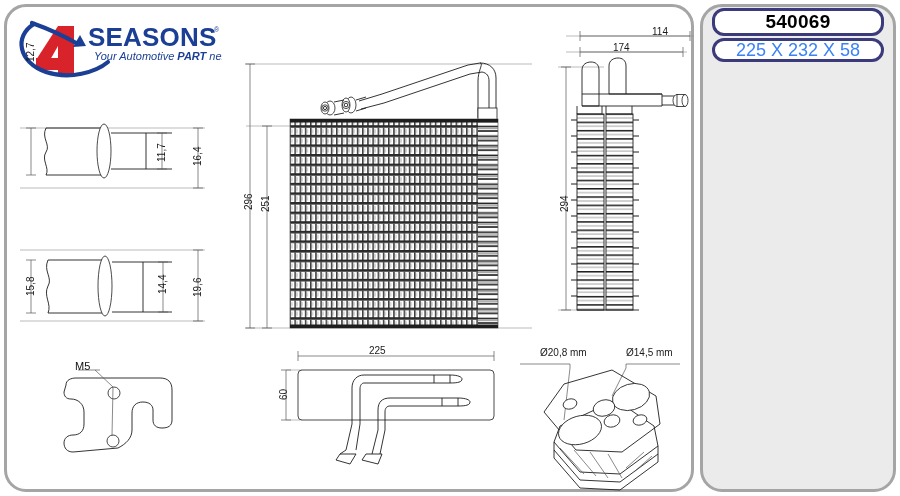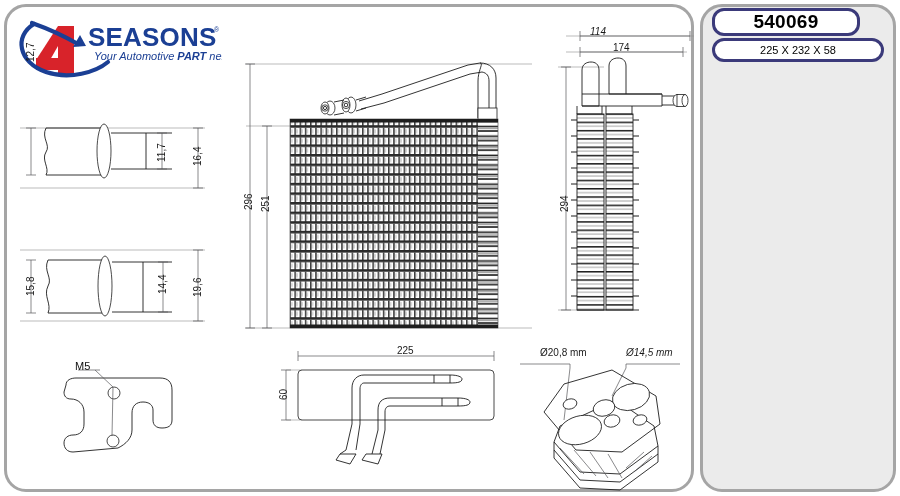--- a/index.html
+++ b/index.html
@@ -7,24 +7,24 @@
   #root{position:relative;width:900px;height:496px;background:#ffffff;}
 
   
   .panel{position:absolute;border:3px solid #a5a5a5;border-radius:22px;background:#ffffff;box-sizing:border-box;}
   #main-panel{left:4px;top:4px;width:690px;height:488px;}
   #side-panel{left:700px;top:4px;width:196px;height:488px;background:#ebebeb;}
 
   
   .pn-box{position:absolute;border:3px solid #3b3a7a;border-radius:12px;background:#ffffff;
           box-sizing:border-box;display:flex;align-items:center;justify-content:center;}
-  #pn-number-box{left:712px;top:8px;width:148px;height:28px;}
+  #pn-number-box{left:712px;top:8px;width:172px;height:28px;}
   #pn-number{font-size:19px;font-weight:bold;color:#000;letter-spacing:.3px;}
   #pn-dims-box{left:712px;top:38px;width:172px;height:24px;}
-  #pn-dims{font-size:11px;color:#000000;}
+  #pn-dims{font-size:18px;color:#3b82f6;}
 
   
   #logo{position:absolute;left:12px;top:14px;width:210px;height:66px;}
   #logo svg{display:block;}
 
   
   .dim{position:absolute;font-size:10px;color:#1a1a1a;font-family:"Liberation Sans",sans-serif;
        white-space:nowrap;line-height:1;}
   .vdim{position:absolute;font-size:10px;color:#1a1a1a;white-space:nowrap;
         transform-origin:0 0;transform:rotate(-90deg);line-height:1;}
@@ -276,21 +276,21 @@
         <line x1="89" y1="178" x2="95" y2="178"></line>
       <line x1="89" y1="194" x2="95" y2="194"></line>
         <line x1="89" y1="210" x2="95" y2="210"></line>
       <line x1="89" y1="226" x2="95" y2="226"></line>
         <line x1="89" y1="242" x2="95" y2="242"></line>
       <line x1="89" y1="258" x2="95" y2="258"></line>
         <line x1="89" y1="274" x2="95" y2="274"></line>
     </g>
     <line class="ol" x1="33" y1="288" x2="95" y2="288" stroke-width="2"></line>
   </svg>
-  <div class="dim" style="left:590px;top:27px;font-style:italic;">114</div>
+  <div class="dim" style="left:652px;top:27px;">114</div>
   <div class="dim" style="left:613px;top:43px;">174</div>
   <div class="vdim" style="left:560px;top:212px;">294</div>
 
   <svg class="draw" style="left:262px;top:342px;width:260px;height:150px;">
 
     <line class="ln" x1="36" y1="14" x2="232" y2="14"></line>
     <line class="tick" x1="36" y1="9" x2="36" y2="19"></line>
     <line class="tick" x1="232" y1="9" x2="232" y2="19"></line>
 
     <line class="ln" x1="24" y1="28" x2="24" y2="78"></line>
@@ -312,21 +312,21 @@
     <path class="ol" d="M128 56 C120 56 116 60 116 68 L116 88 L110 112"></path>
     <path class="ol" d="M128 64 C125 64 123 66 123 70 L123 88 L118 112"></path>
     <path class="ol" d="M128 56 L196 56"></path>
     <path class="ol" d="M128 64 L196 64"></path>
     <path class="ol" d="M196 56 C204 56 208 58 208 60 C208 63 204 64 196 64"></path>
     <line class="ol" x1="196" y1="56" x2="196" y2="64"></line>
     <path class="ol" d="M104 112 L100 118 L116 122 L120 112 Z"></path>
     <line class="ol" x1="172" y1="33" x2="172" y2="41"></line>
     <line class="ol" x1="180" y1="56" x2="180" y2="64"></line>
   </svg>
-  <div class="dim" style="left:397px;top:346px;">225</div>
+  <div class="dim" style="left:369px;top:346px;">225</div>
   <div class="vdim" style="left:279px;top:400px;">60</div>
 
   <svg class="draw" style="left:508px;top:348px;width:190px;height:140px;">
 
     <line class="ln" x1="12" y1="16" x2="62" y2="16"></line>
     <line class="ln" x1="62" y1="16" x2="62" y2="20"></line>
     <line class="ln" x1="62" y1="20" x2="56" y2="72"></line>
     <line class="ln" x1="118" y1="16" x2="172" y2="16"></line>
     <line class="ln" x1="118" y1="16" x2="118" y2="20"></line>
     <line class="ln" x1="118" y1="20" x2="104" y2="48"></line>
@@ -351,15 +351,15 @@
     </g>
 
     <ellipse class="ol2" cx="72" cy="82" rx="22" ry="14" transform="rotate(-16 72 82)"></ellipse>
     <ellipse class="ol2" cx="123" cy="49" rx="19" ry="13" transform="rotate(-16 123 49)"></ellipse>
     <ellipse class="ol2" cx="96" cy="60" rx="11" ry="8" transform="rotate(-16 96 60)"></ellipse>
     <ellipse class="ol2" cx="104" cy="73" rx="8" ry="6" transform="rotate(-16 104 73)"></ellipse>
     <ellipse class="ol2" cx="62" cy="56" rx="7" ry="5" transform="rotate(-16 62 56)"></ellipse>
     <ellipse class="ol2" cx="132" cy="72" rx="7" ry="5" transform="rotate(-16 132 72)"></ellipse>
   </svg>
   <div class="dim" style="left:540px;top:348px;">Ø20,8 mm</div>
-  <div class="dim" style="left:626px;top:348px;font-style:italic;">Ø14,5 mm</div>
+  <div class="dim" style="left:626px;top:348px;">Ø14,5 mm</div>
 
 </div>
 
 </body></html>

